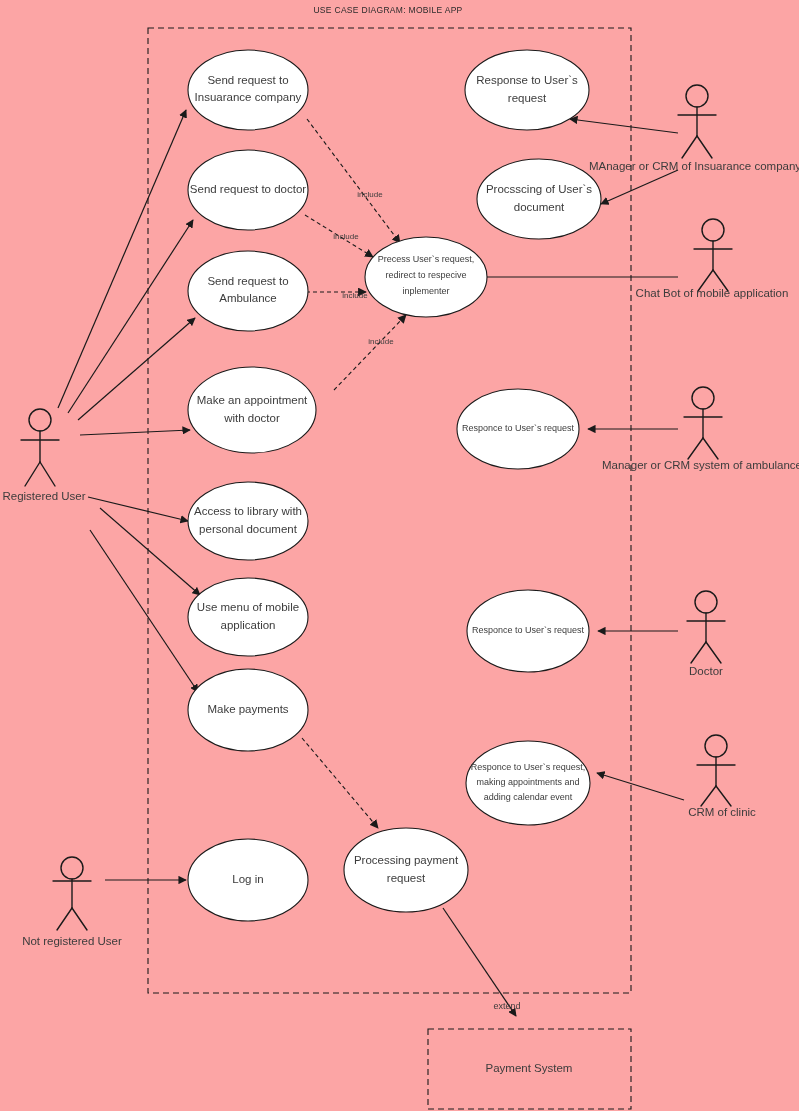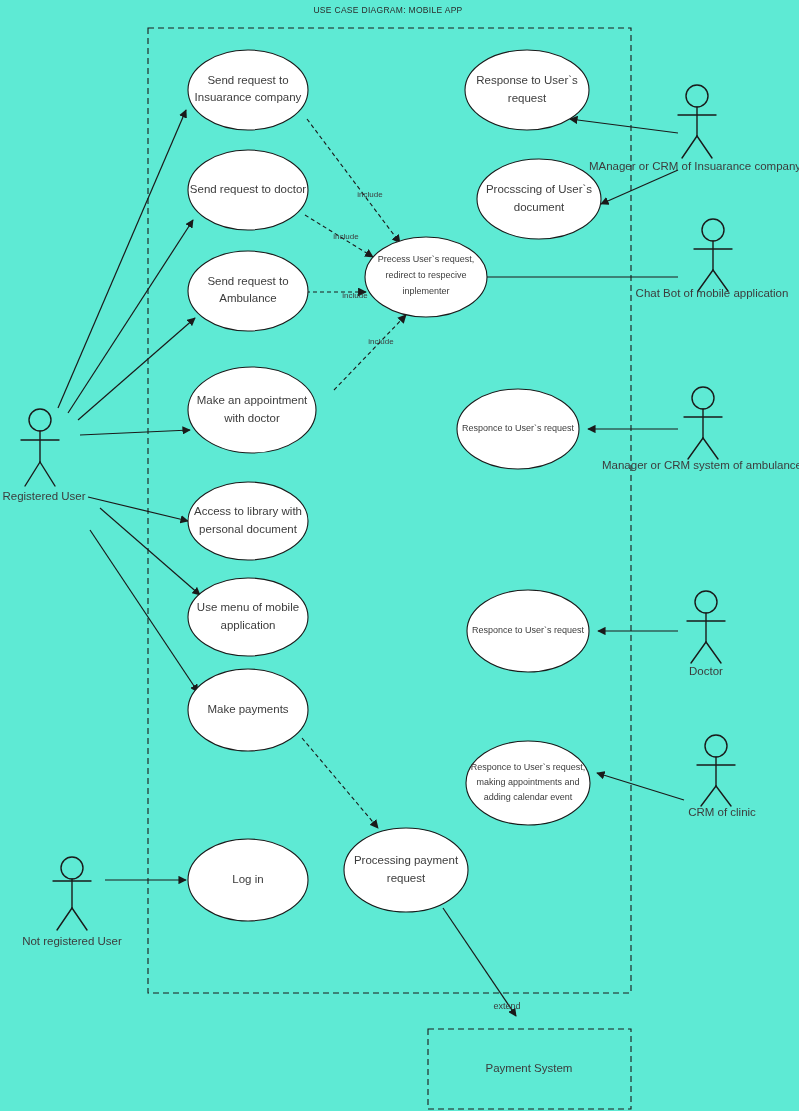--- a/index.html
+++ b/index.html
@@ -8,21 +8,21 @@
     background: #ffffff;
   }
   body {
     font-family: "Liberation Sans", sans-serif;
     color: #1a1a1a;
   }
   #canvas {
     position: relative;
     width: 799px;
     height: 1111px;
-    background: #5eead4;
+    background: #fca5a5;
     overflow: hidden;
   }
   #diagram-svg {
     position: absolute;
     left: 0;
     top: 0;
     width: 799px;
     height: 1111px;
   }
   .uml-text {

